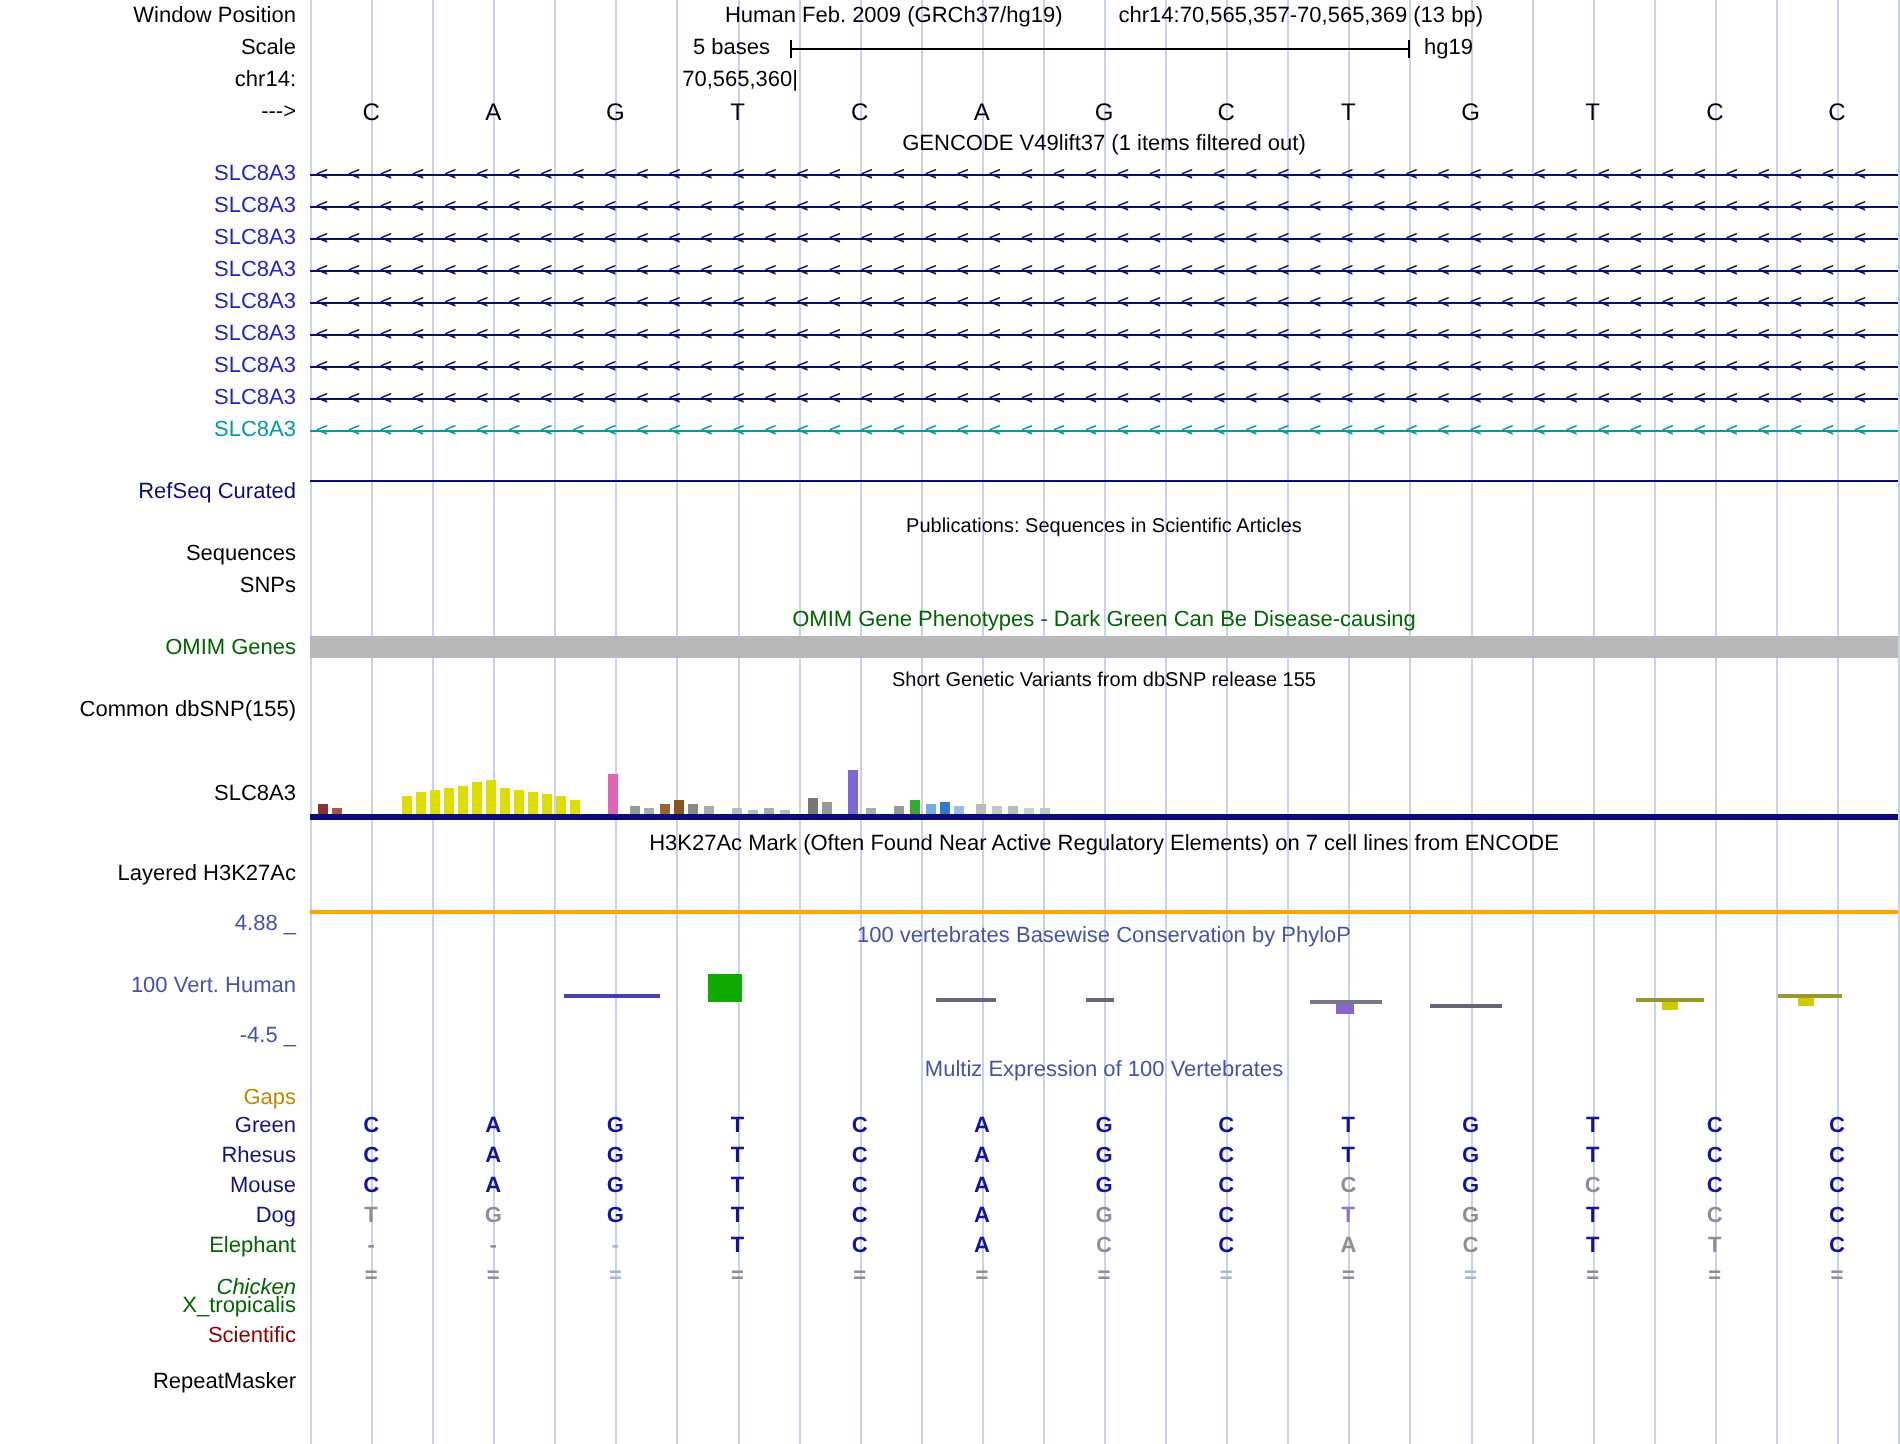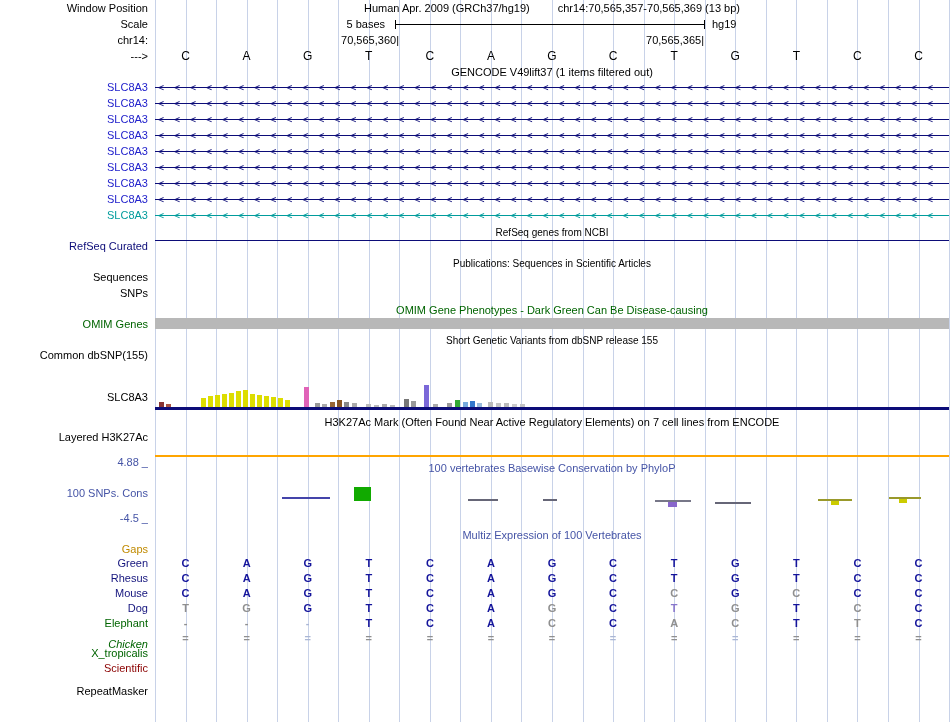--- a/index.html
+++ b/index.html
@@ -49,31 +49,30 @@
 </style>
 </head>
 <body>
 
 <div id="page">
 
   <div id="grid"></div>
 
   <div class="lab" style="top:2px">Window Position</div>
   <div class="ctitle" style="top:2px">
-    <span>Human Apr. 2009 (GRCh37/hg19)</span><span class="sp"></span><span>chr14:70,565,357-70,565,369 (13 bp)</span>
+    <span>Human Feb. 2009 (GRCh37/hg19)</span><span class="sp"></span><span>chr14:70,565,357-70,565,369 (13 bp)</span>
   </div>
 
   <div class="lab" style="top:18px">Scale</div>
   <div class="rtext" style="left:155px;width:230px;top:18px">5 bases</div>
   <div id="scalebar" style="left:395px;top:20px;width:308px;height:9px"></div>
   <div class="atext" style="left:712px;top:18px">hg19</div>
 
   <div class="lab" style="top:34px">chr14:</div>
   <div class="rtext" style="left:155px;width:244px;top:34px">70,565,360|</div>
-  <div class="rtext" style="left:460px;width:244px;top:34px">70,565,365|</div>
 
   <div class="lab" style="top:50px">---&gt;</div>
   <div class="colrow seq" style="top:50px">
       <div class="col">C</div>
       <div class="col">A</div>
       <div class="col">G</div>
       <div class="col">T</div>
       <div class="col">C</div>
       <div class="col">A</div>
       <div class="col">G</div>
@@ -100,21 +99,20 @@
       <div class="lab" style="top: 161px; color: rgb(34, 34, 204);">SLC8A3</div>
       <div class="generow" style="top: 161px; color: rgb(12, 12, 120); background-image: linear-gradient(transparent 6px, rgb(12, 12, 120) 6px, rgb(12, 12, 120) 7px, transparent 7px);">&lt;&lt;&lt;&lt;&lt;&lt;&lt;&lt;&lt;&lt;&lt;&lt;&lt;&lt;&lt;&lt;&lt;&lt;&lt;&lt;&lt;&lt;&lt;&lt;&lt;&lt;&lt;&lt;&lt;&lt;&lt;&lt;&lt;&lt;&lt;&lt;&lt;&lt;&lt;&lt;&lt;&lt;&lt;&lt;&lt;&lt;&lt;&lt;&lt;</div>
       <div class="lab" style="top: 177px; color: rgb(34, 34, 204);">SLC8A3</div>
       <div class="generow" style="top: 177px; color: rgb(12, 12, 120); background-image: linear-gradient(transparent 6px, rgb(12, 12, 120) 6px, rgb(12, 12, 120) 7px, transparent 7px);">&lt;&lt;&lt;&lt;&lt;&lt;&lt;&lt;&lt;&lt;&lt;&lt;&lt;&lt;&lt;&lt;&lt;&lt;&lt;&lt;&lt;&lt;&lt;&lt;&lt;&lt;&lt;&lt;&lt;&lt;&lt;&lt;&lt;&lt;&lt;&lt;&lt;&lt;&lt;&lt;&lt;&lt;&lt;&lt;&lt;&lt;&lt;&lt;&lt;</div>
       <div class="lab" style="top: 193px; color: rgb(34, 34, 204);">SLC8A3</div>
       <div class="generow" style="top: 193px; color: rgb(12, 12, 120); background-image: linear-gradient(transparent 6px, rgb(12, 12, 120) 6px, rgb(12, 12, 120) 7px, transparent 7px);">&lt;&lt;&lt;&lt;&lt;&lt;&lt;&lt;&lt;&lt;&lt;&lt;&lt;&lt;&lt;&lt;&lt;&lt;&lt;&lt;&lt;&lt;&lt;&lt;&lt;&lt;&lt;&lt;&lt;&lt;&lt;&lt;&lt;&lt;&lt;&lt;&lt;&lt;&lt;&lt;&lt;&lt;&lt;&lt;&lt;&lt;&lt;&lt;&lt;</div>
       <div class="lab" style="top: 209px; color: rgb(0, 156, 156);">SLC8A3</div>
       <div class="generow" style="top: 209px; color: rgb(0, 156, 156); background-image: linear-gradient(transparent 6px, rgb(0, 156, 156) 6px, rgb(0, 156, 156) 7px, transparent 7px);">&lt;&lt;&lt;&lt;&lt;&lt;&lt;&lt;&lt;&lt;&lt;&lt;&lt;&lt;&lt;&lt;&lt;&lt;&lt;&lt;&lt;&lt;&lt;&lt;&lt;&lt;&lt;&lt;&lt;&lt;&lt;&lt;&lt;&lt;&lt;&lt;&lt;&lt;&lt;&lt;&lt;&lt;&lt;&lt;&lt;&lt;&lt;&lt;&lt;</div>
     </div>
 
-  <div class="ctitle small" style="top:226px">RefSeq genes from NCBI</div>
   <div class="hline" style="left:155px;top:240px;width:794px;height:1px;background:#0C0C78"></div>
   <div class="lab" style="top:240px;color:#0C0C78">RefSeq Curated</div>
 
   <div class="ctitle small" style="top:257px">Publications: Sequences in Scientific Articles</div>
   <div class="lab" style="top:271px">Sequences</div>
   <div class="lab" style="top:287px">SNPs</div>
 
   <div class="ctitle" style="top:304px;color:#006400">OMIM Gene Phenotypes - Dark Green Can Be Disease-causing</div>
   <div class="hline" style="left:155px;top:318px;width:794px;height:11px;background:#B8B8B8"></div>
   <div class="lab" style="top:318px;color:#006400">OMIM Genes</div>
@@ -166,21 +164,21 @@
       <div class="bar" style="left: 365px; height: 3px; background: rgb(196, 196, 196);"></div>
     </div>
   <div class="hline" style="left:155px;top:407px;width:794px;height:3px;background:#0C0C78"></div>
 
   <div class="ctitle" style="top:416px">H3K27Ac Mark (Often Found Near Active Regulatory Elements) on 7 cell lines from ENCODE</div>
   <div class="lab" style="top:431px">Layered H3K27Ac</div>
   <div class="hline" style="left:155px;top:455px;width:794px;height:2px;background:#FFA500"></div>
 
   <div class="lab" style="top:456px;color:#4554A6">4.88 _</div>
   <div class="ctitle" style="top:462px;color:#4554A6">100 vertebrates Basewise Conservation by PhyloP</div>
-  <div class="lab" style="top:487px;color:#4554A6">100 SNPs. Cons</div>
+  <div class="lab" style="top:487px;color:#4554A6">100 Vert. Human</div>
   <div>
       <div class="mark" style="left: 282px; top: 497px; width: 48px; height: 2px; background: rgb(68, 68, 170);"></div>
       <div class="mark" style="left: 354px; top: 487px; width: 17px; height: 14px; background: rgb(17, 170, 0);"></div>
       <div class="mark" style="left: 468px; top: 499px; width: 30px; height: 2px; background: rgb(102, 102, 119);"></div>
       <div class="mark" style="left: 543px; top: 499px; width: 14px; height: 2px; background: rgb(102, 102, 119);"></div>
       <div class="mark" style="left: 655px; top: 500px; width: 36px; height: 2px; background: rgb(119, 119, 136);"></div>
       <div class="mark" style="left: 668px; top: 502px; width: 9px; height: 5px; background: rgb(136, 102, 204);"></div>
       <div class="mark" style="left: 715px; top: 502px; width: 36px; height: 2px; background: rgb(102, 102, 119);"></div>
       <div class="mark" style="left: 818px; top: 499px; width: 34px; height: 2px; background: rgb(153, 153, 43);"></div>
       <div class="mark" style="left: 831px; top: 501px; width: 8px; height: 4px; background: rgb(204, 204, 0);"></div>

